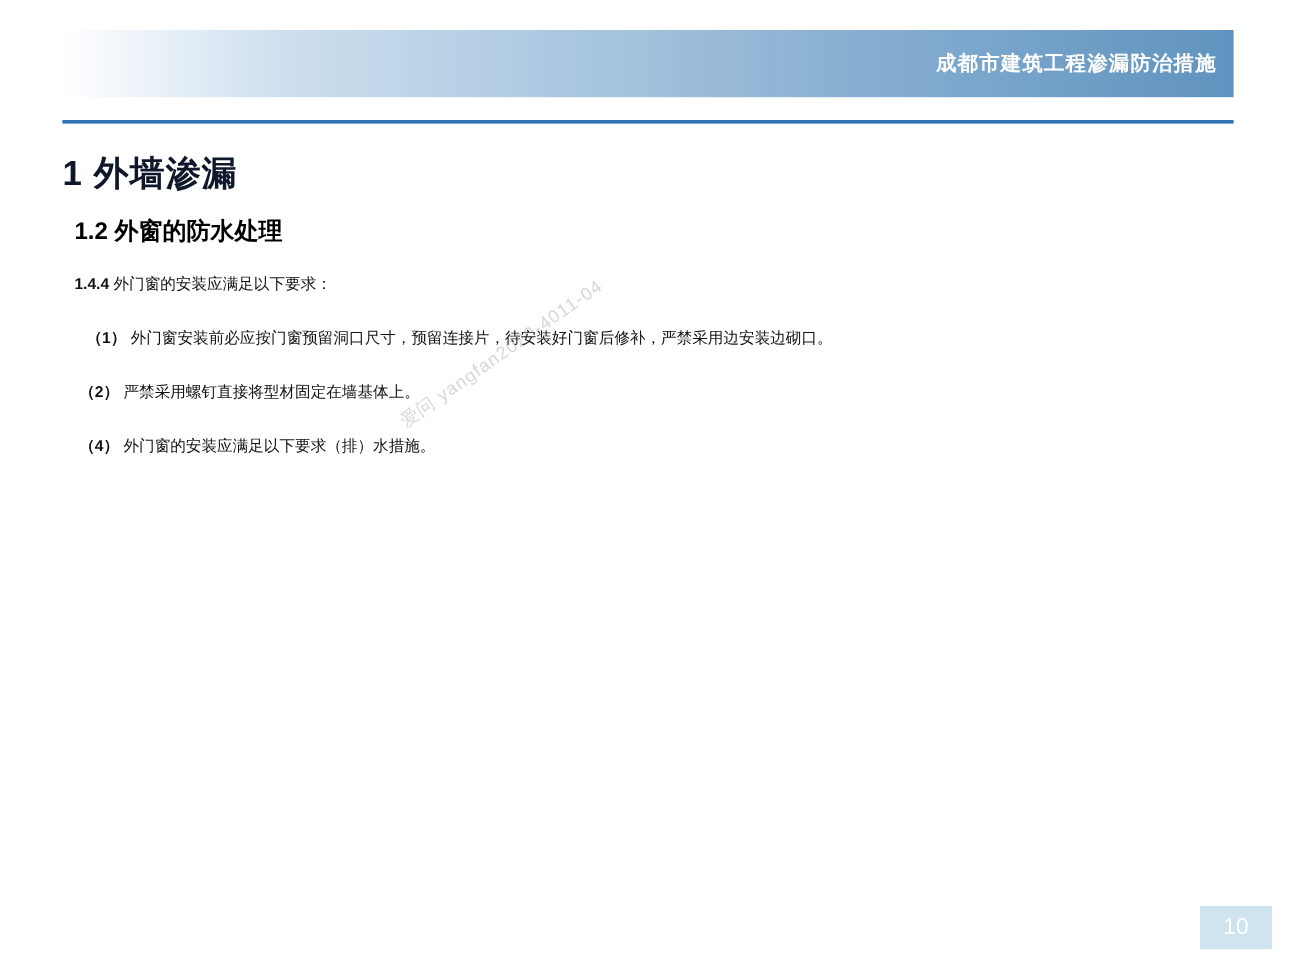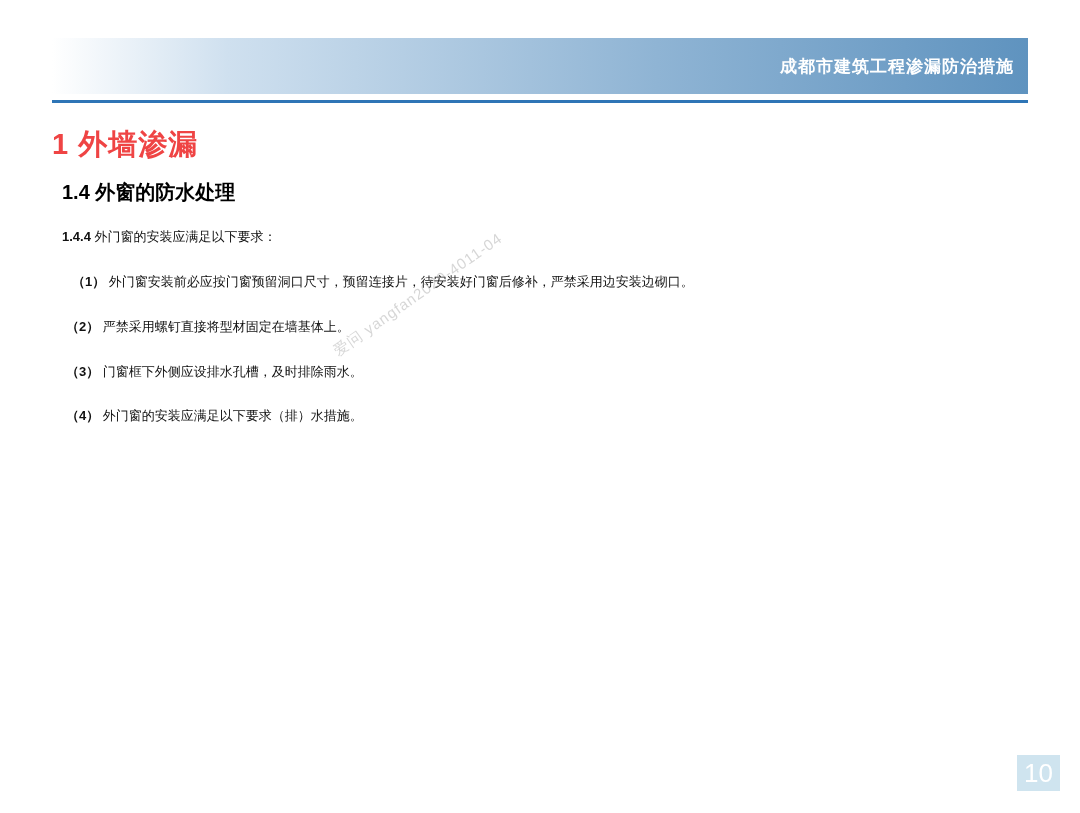--- a/index.html
+++ b/index.html
@@ -20,21 +20,21 @@
     left: 0; top: 0;
     width: 1080px;
     height: 813px;
     background: #ffffff;
   }
 
   
   .header-band {
     position: absolute;
     left: 52px;
-    top: 38px;
+    top: 25px;
     width: 976px;
     height: 56px;
     background: linear-gradient(to right, #ffffff 0%, #cfe0ef 18%, #8fb4d4 62%, #5f93bf 100%);
   }
   .header-title {
     position: absolute;
     right: 14px;
     top: 50%;
     transform: translateY(-50%);
     color: #ffffff;
@@ -57,21 +57,21 @@
     position: absolute;
     left: 52px;
     top: 125px;
     width: 976px;
   }
   h1.section-title {
     margin: 0;
     font-size: 29px;
     font-weight: bold;
     letter-spacing: 1px;
-    color: #ef4444;
+    color: #0f172a;
   }
   h2.sub-title {
     margin: 14px 0 0 10px;
     font-size: 20px;
     font-weight: bold;
     color: #000000;
   }
   .para {
     margin: 22px 0 0 10px;
     font-size: 13px;
@@ -111,65 +111,61 @@
     white-space: nowrap;
     pointer-events: none;
     user-select: none;
   }
 
   
   .page-number {
     position: absolute;
     right: 20px;
     bottom: 22px;
-    width: 43px;
+    width: 60px;
     height: 36px;
     background: #cfe4ef;
     color: #ffffff;
-    font-size: 26px;
+    font-size: 19px;
     display: flex;
     align-items: center;
     justify-content: center;
   }
 </style>
 </head>
 <body>
 
 <div class="slide">
 
   <div class="header-band">
     <div class="header-title">成都市建筑工程渗漏防治措施</div>
   </div>
   <div class="header-rule"></div>
 
   <div class="content">
 
     <h1 class="section-title">1 外墙渗漏</h1>
 
-    <h2 class="sub-title">1.4 外窗的防水处理</h2>
+    <h2 class="sub-title">1.2 外窗的防水处理</h2>
 
     <p class="para">
       <span class="num">1.4.4</span>
       <span>外门窗的安装应满足以下要求：</span>
     </p>
 
     <p class="para item wrap">
       <span class="num">（1）</span>
       <span>外门窗安装前必应按门窗预留洞口尺寸，预留连接片，待安装好门窗后修补，严禁采用边安装边砌口。</span>
     </p>
 
     <p class="para item">
       <span class="num">（2）</span>
       <span>严禁采用螺钉直接将型材固定在墙基体上。</span>
     </p>
 
-    <p class="para item">
-      <span class="num">（3）</span>
-      <span>门窗框下外侧应设排水孔槽，及时排除雨水。</span>
-    </p>
 
     <p class="para item">
       <span class="num">（4）</span>
       <span>外门窗的安装应满足以下要求（排）水措施。</span>
     </p>
 
 
 
   </div>
 

